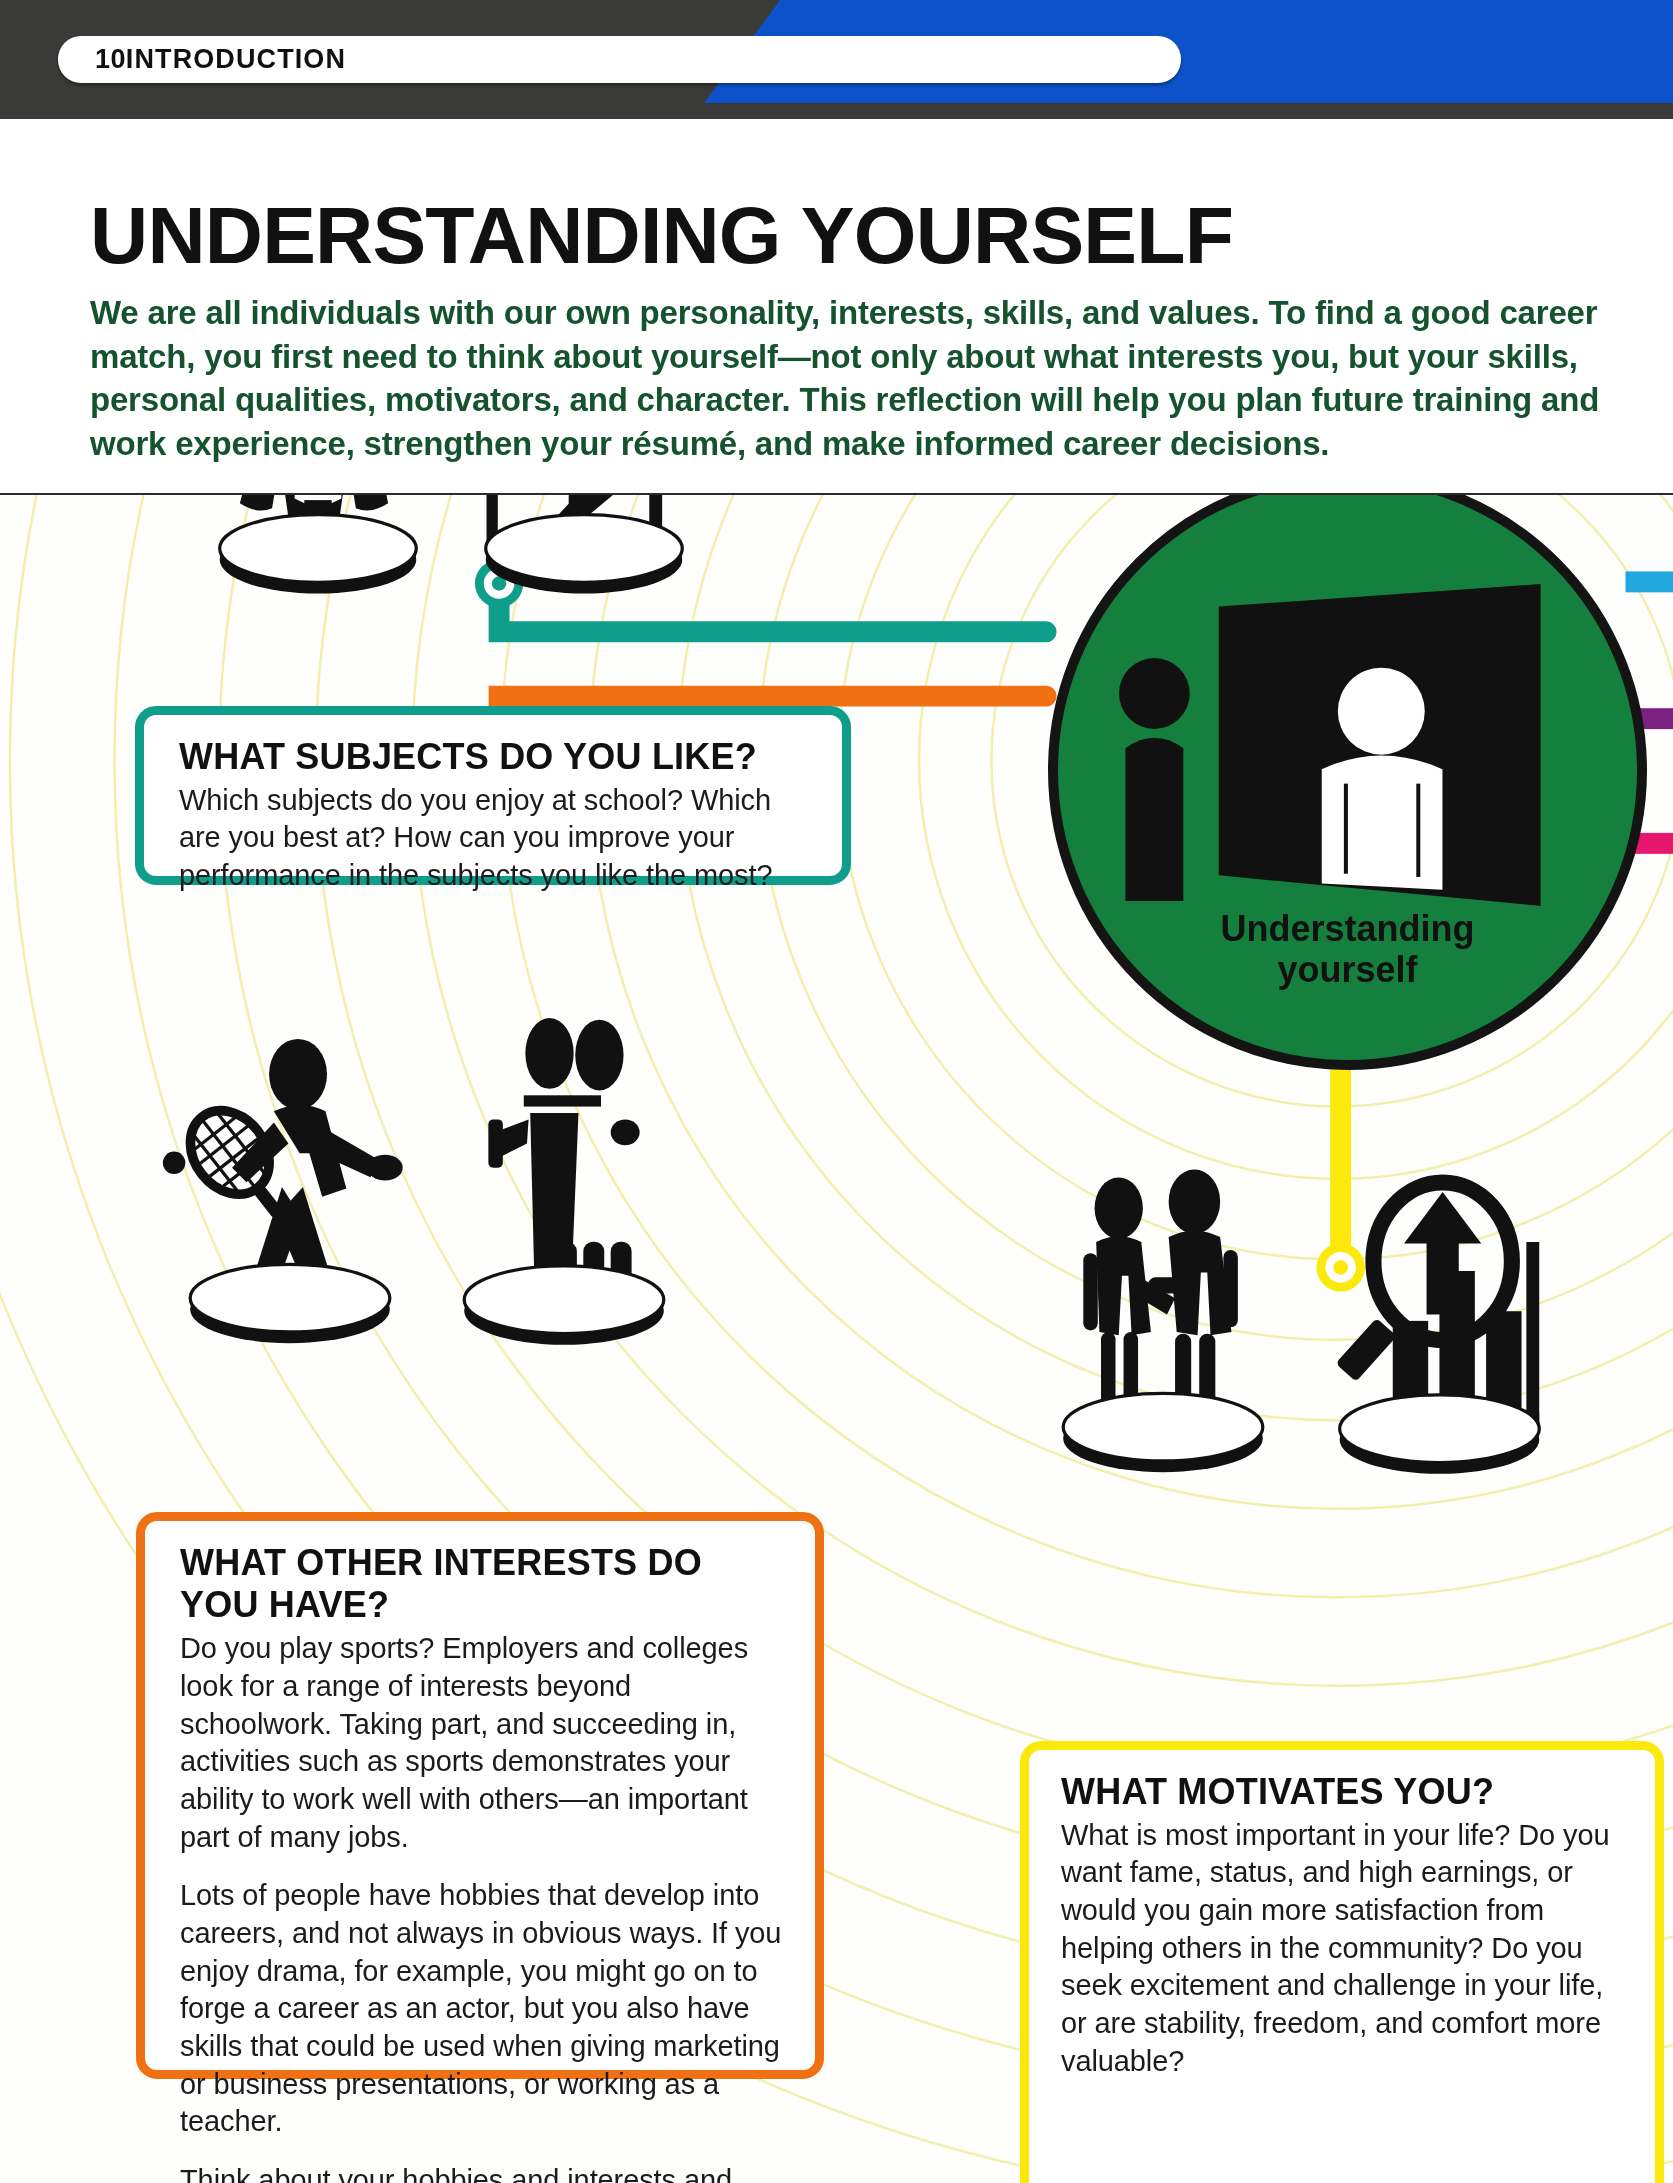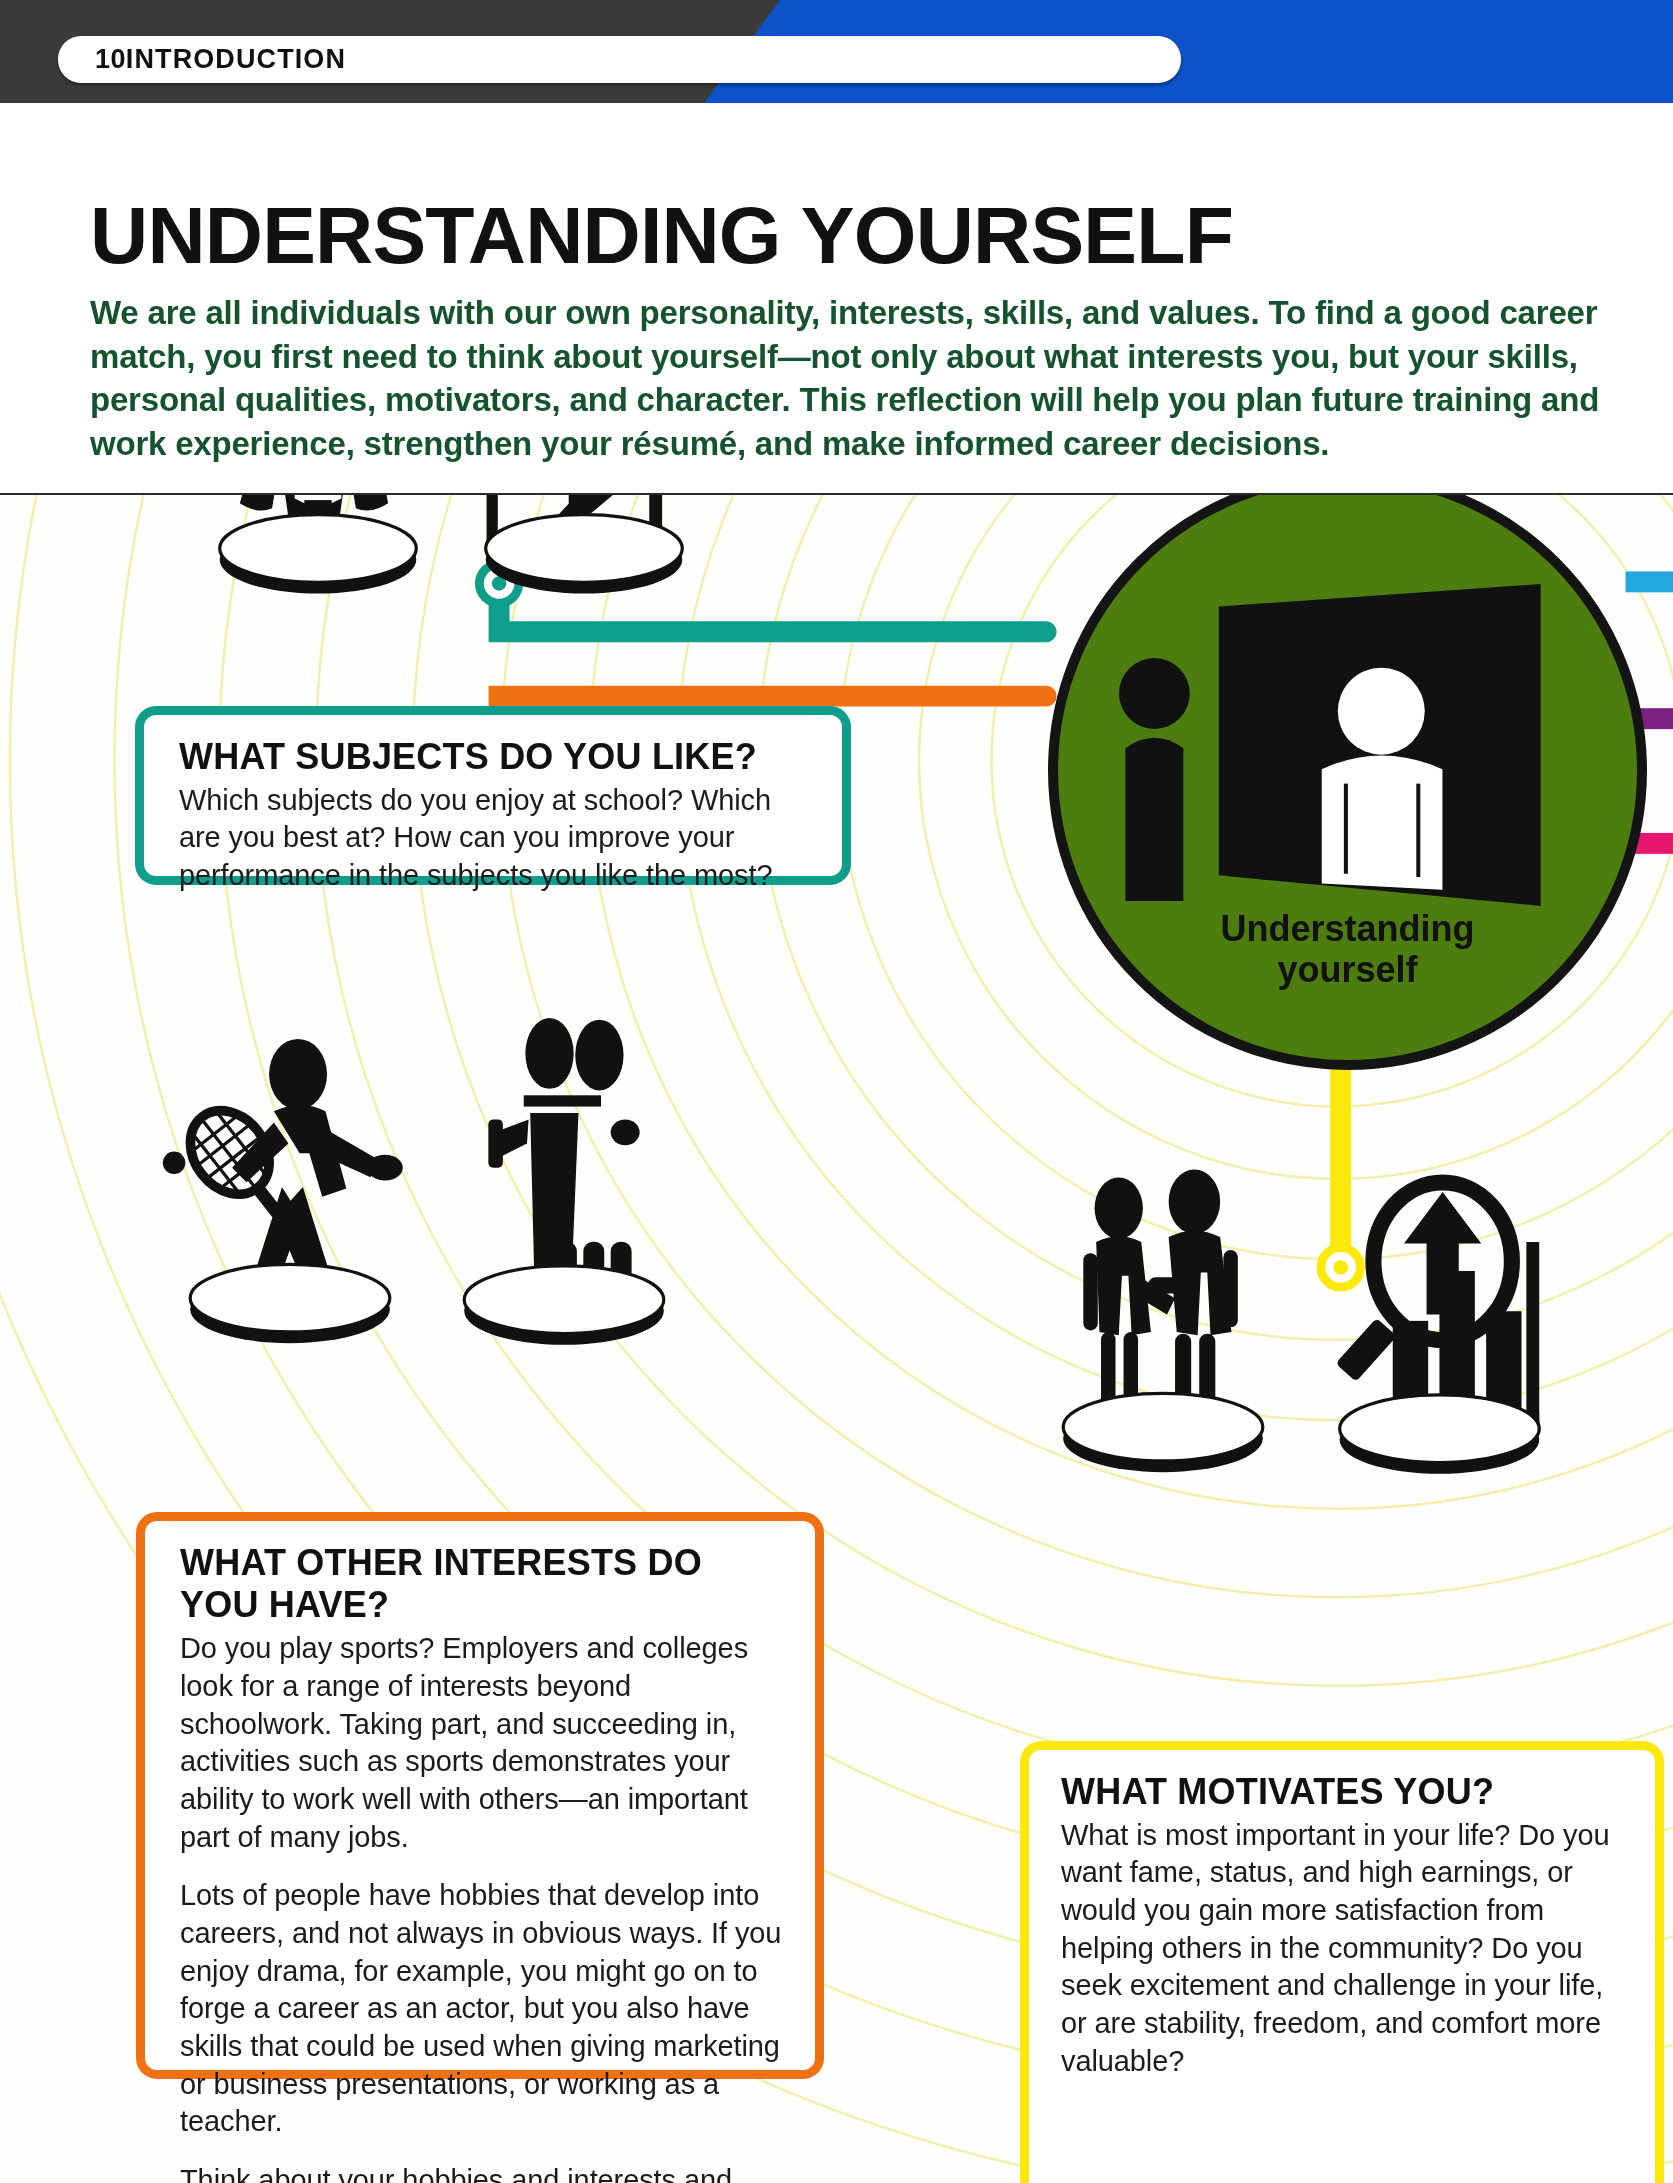--- a/index.html
+++ b/index.html
@@ -6,21 +6,21 @@
   body{
     width:1674px;height:2183px;
     background:#ffffff;
     font-family:"Liberation Sans",sans-serif;
     overflow:hidden;
     position:relative;
   }
 
   
   #header{
-    position:absolute;left:0;top:0;width:1674px;height:103px;
+    position:absolute;left:0;top:0;width:1674px;height:119px;
     background:#3a3a38;
     overflow:hidden;
   }
   #header-blue{
     position:absolute;right:0;top:0;width:970px;height:103px;
     background:#0d52c8;
     clip-path:polygon(76px 0, 100% 0, 100% 100%, 0 100%);
   }
   #header-bar{
     position:absolute;left:58px;top:36px;width:1123px;height:47px;
@@ -97,21 +97,21 @@
   #card-motivates{
     left:1020px;top:1246px;width:644px;height:471px;
     border-width:9.7px;border-color:#fbe90c;
     padding:21px 24px 16px 32px;
   }
 
   
   #hub{
     position:absolute;left:1048px;top:-24px;width:579px;height:579px;
     border:10.5px solid #141414;border-radius:50%;
-    background:#4d7c0f;z-index:8;
+    background:#15803d;z-index:8;
   }
   #hub-label{
     position:absolute;left:0;right:0;bottom:69px;
     text-align:center;font-size:36px;font-weight:bold;color:#111;
     line-height:1.16;
   }
   #hub-art{position:absolute;left:32px;top:95px;width:515px;height:338px;}
 
   
   .ped{position:absolute;z-index:7;}

